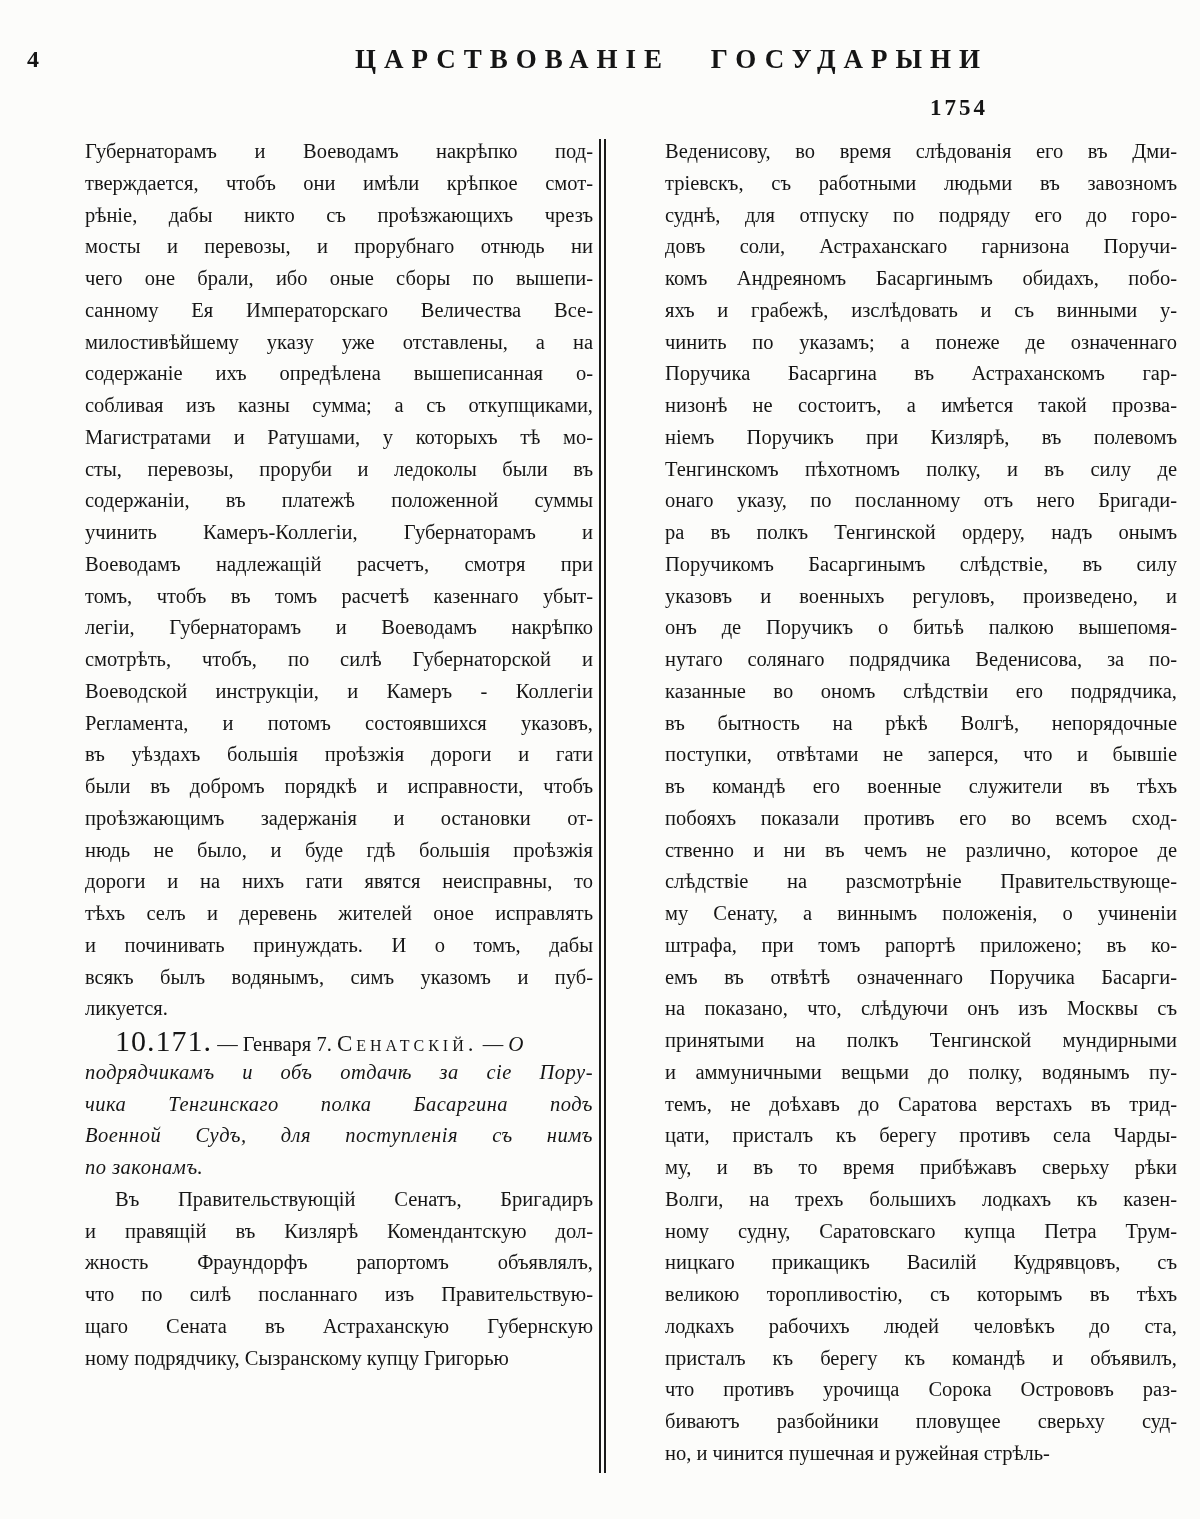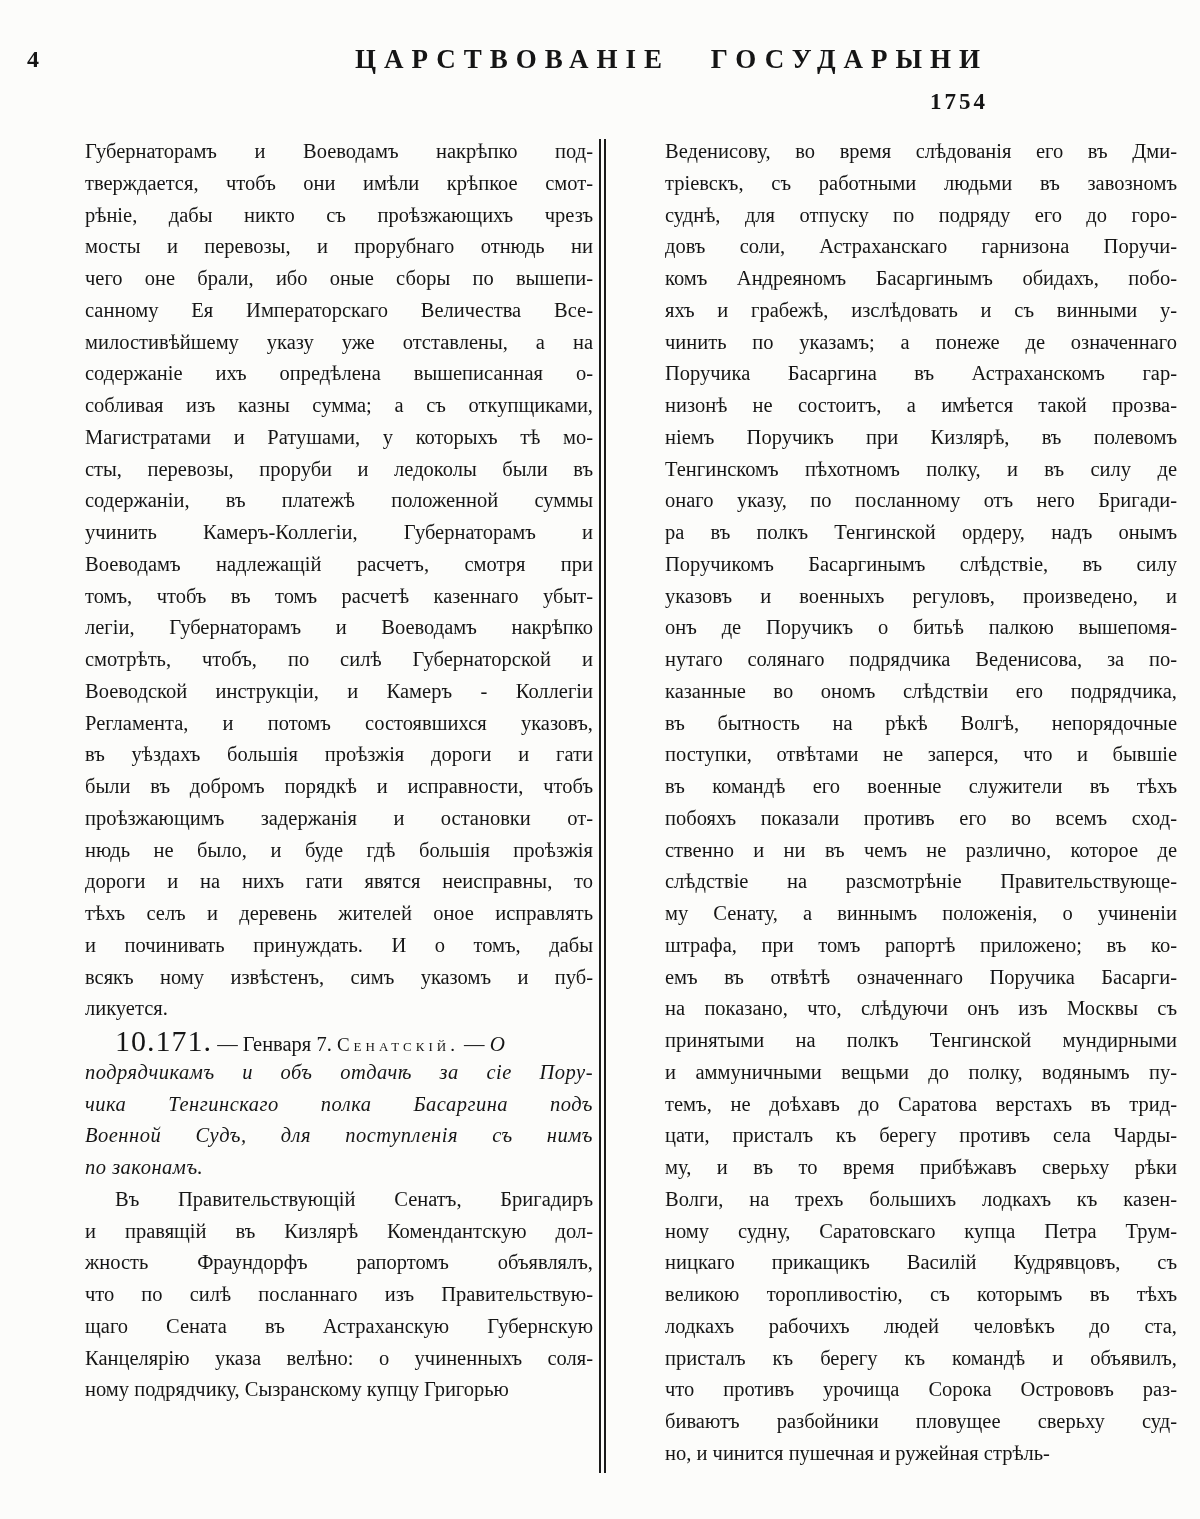--- a/index.html
+++ b/index.html
@@ -14,21 +14,21 @@
     font-size:24px;font-weight:bold;
   }
   .header{
     position:absolute;top:44px;left:0;width:988px;text-align:right;
   }
   .header-title{
     font-size:27px;font-weight:bold;
     letter-spacing:8px;word-spacing:26px;
   }
   .header-year{
-    margin-top:14px;font-size:23px;font-weight:bold;letter-spacing:3px;
+    margin-top:20px;font-size:23px;font-weight:bold;letter-spacing:3px;
   }
   .textblock{
     position:absolute;top:136px;
   }
   .textblock.left{left:85px;width:508px;}
   .textblock.right{left:617px;width:512px;margin-left:48px;}
   .column-divider{
     position:absolute;left:599px;top:139px;height:1334px;
     width:3px;border-left:2px solid #1b1b1b;border-right:2px solid #1b1b1b;
   }
@@ -36,21 +36,21 @@
     height:31.75px;line-height:31.75px;
     font-size:20.5px;
     text-align:justify;text-align-last:justify;
     white-space:nowrap;
   }
   .line.end{text-align-last:left;white-space:normal;}
   .line.indent{text-indent:30px;}
   .line.italic{font-style:italic;letter-spacing:0.5px;}
   .seg-b{font-weight:normal;font-size:30px;letter-spacing:1px;}
   .seg-n{font-size:20.5px;}
-  .seg-sc{font-variant:small-caps;letter-spacing:4px;font-size:19px;}
+  .seg-sc{font-variant:small-caps;letter-spacing:4px;font-size:23px;}
   .seg-i{font-style:italic;font-size:21px;}
 </style>
 </head>
 <body>
 
 <div class="page-number">4</div>
 
 <div class="header">
   <div class="header-title">ЦАРСТВОВАНІЕ ГОСУДАРЫНИ</div>
   <div class="header-year">1754</div>
@@ -76,33 +76,32 @@
     <div class="line">смотрѣть, чтобъ, по силѣ Губернаторской и</div>
     <div class="line">Воеводской инструкціи, и Камеръ - Коллегіи</div>
     <div class="line">Регламента, и потомъ состоявшихся указовъ,</div>
     <div class="line">въ уѣздахъ большія проѣзжія дороги и гати</div>
     <div class="line">были въ добромъ порядкѣ и исправности, чтобъ</div>
     <div class="line">проѣзжающимъ задержанія и остановки от-</div>
     <div class="line">нюдь не было, и буде гдѣ большія проѣзжія</div>
     <div class="line">дороги и на нихъ гати явятся неисправны, то</div>
     <div class="line">тѣхъ селъ и деревень жителей оное исправлять</div>
     <div class="line">и починивать принуждать. И о томъ, дабы</div>
-    <div class="line">всякъ ному извѣстенъ, симъ указомъ и пуб-</div>
+    <div class="line">всякъ былъ водянымъ, симъ указомъ и пуб-</div>
     <div class="line end">ликуется.</div>
     <div class="line end indent"><span class="seg-b">10.171.</span><span class="seg-n"> — Генваря 7. </span><span class="seg-sc">Сенатскій.</span><span class="seg-n"> — </span><span class="seg-i">О</span></div>
     <div class="line italic">подрядчикамъ и объ отдачѣ за сіе Пору-</div>
     <div class="line italic">чика Тенгинскаго полка Басаргина подъ</div>
     <div class="line italic">Военной Судъ, для поступленія съ нимъ</div>
     <div class="line end italic">по законамъ.</div>
     <div class="line indent">Въ Правительствующій Сенатъ, Бригадиръ</div>
     <div class="line">и правящій въ Кизлярѣ Комендантскую дол-</div>
     <div class="line">жность Фраундорфъ рапортомъ объявлялъ,</div>
     <div class="line">что по силѣ посланнаго изъ Правительствую-</div>
     <div class="line">щаго Сената въ Астраханскую Губернскую</div>
-    <div class="line">Канцелярію указа велѣно: о учиненныхъ соля-</div>
     <div class="line end">ному подрядчику, Сызранскому купцу Григорью</div>
   </div>
 <div class="column-divider"></div>
 <div class="textblock right" id="col-right">
     <div class="line">Веденисову, во время слѣдованія его въ Дми-</div>
     <div class="line">тріевскъ, съ работными людьми въ завозномъ</div>
     <div class="line">суднѣ, для отпуску по подряду его до горо-</div>
     <div class="line">довъ соли, Астраханскаго гарнизона Поручи-</div>
     <div class="line">комъ Андреяномъ Басаргинымъ обидахъ, побо-</div>
     <div class="line">яхъ и грабежѣ, изслѣдовать и съ винными у-</div>

